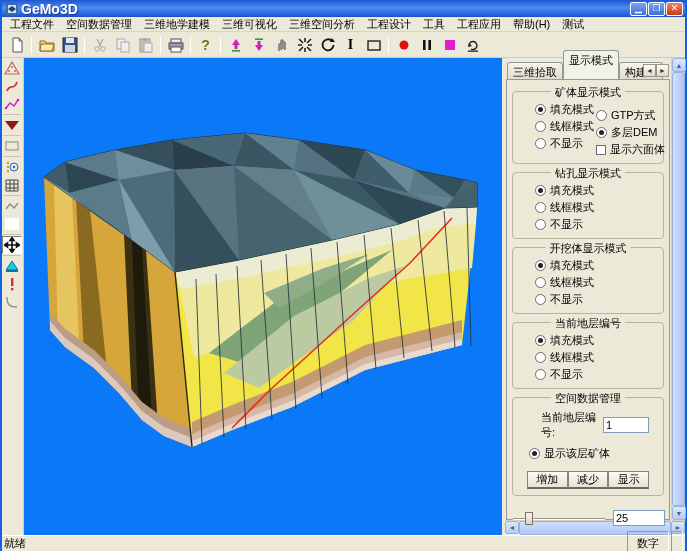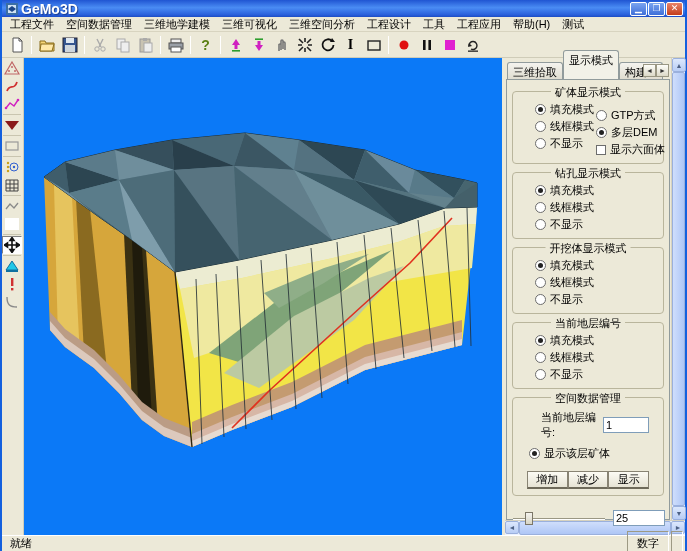--- a/index.html
+++ b/index.html
@@ -79,21 +79,21 @@
   .vscroll { width:14px; display:flex; flex-direction:column; background:#ecf3fe; border-left:1px solid #d6d2bf; }
   .sarrow { width:14px; height:14px; flex:0 0 auto; border:1px solid #9ab0dd; border-radius:2px;
     background:linear-gradient(180deg,#dce8fd,#b8cdf5); color:#4d6185; font-size:7px; display:flex; align-items:center; justify-content:center; }
   .vthumb { flex:1; margin:0; border:1px solid #9ab0dd; border-radius:2px; background:linear-gradient(90deg,#cfdefc,#aec6f6); }
   .hscroll { height:15px; display:flex; background:#ecf3fe; border-top:1px solid #d6d2bf; }
   .hscroll .sarrow { height:13px; }
   .hthumb { flex:1; border:1px solid #9ab0dd; border-radius:2px; background:linear-gradient(180deg,#cfdefc,#aec6f6); }
 
   
   .statusbar { height:16px; display:flex; align-items:center; background:#ece9d8; border-top:1px solid #fff; font-size:11px; }
-  .statusbar .sleft { flex:1; padding-left:8px; }
+  .statusbar .sleft { flex:1; padding-left:2px; }
   .scell { height:13px; border:1px solid; border-color:#9d9a84 #fff #fff #9d9a84; margin-right:2px; padding:12px 4px; display:flex; align-items:center; }
   .scell.num { width:42px; justify-content:center; }
   .scell.grip { width:12px; }
 </style>
 </head>
 <body>
 
 <div class="window">
 
   <div class="titlebar">

